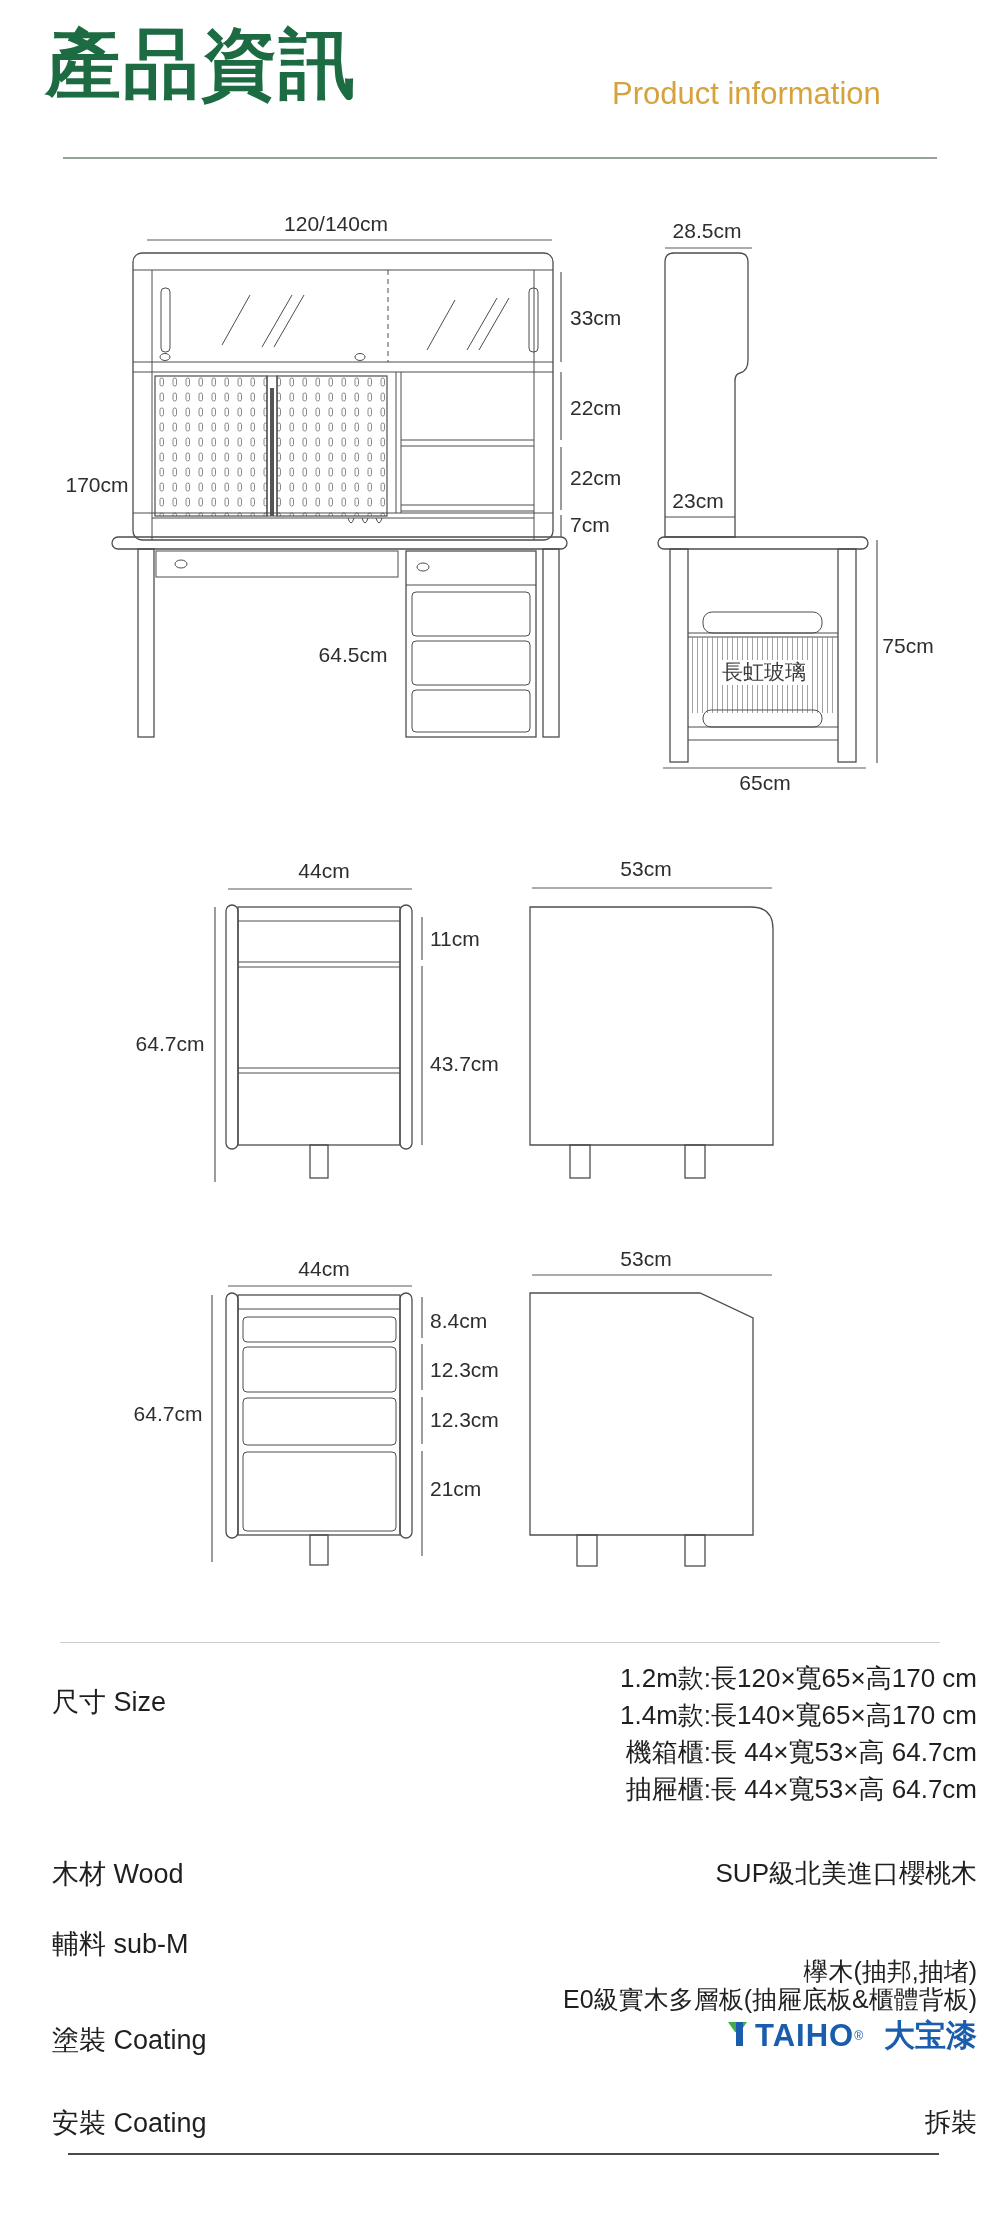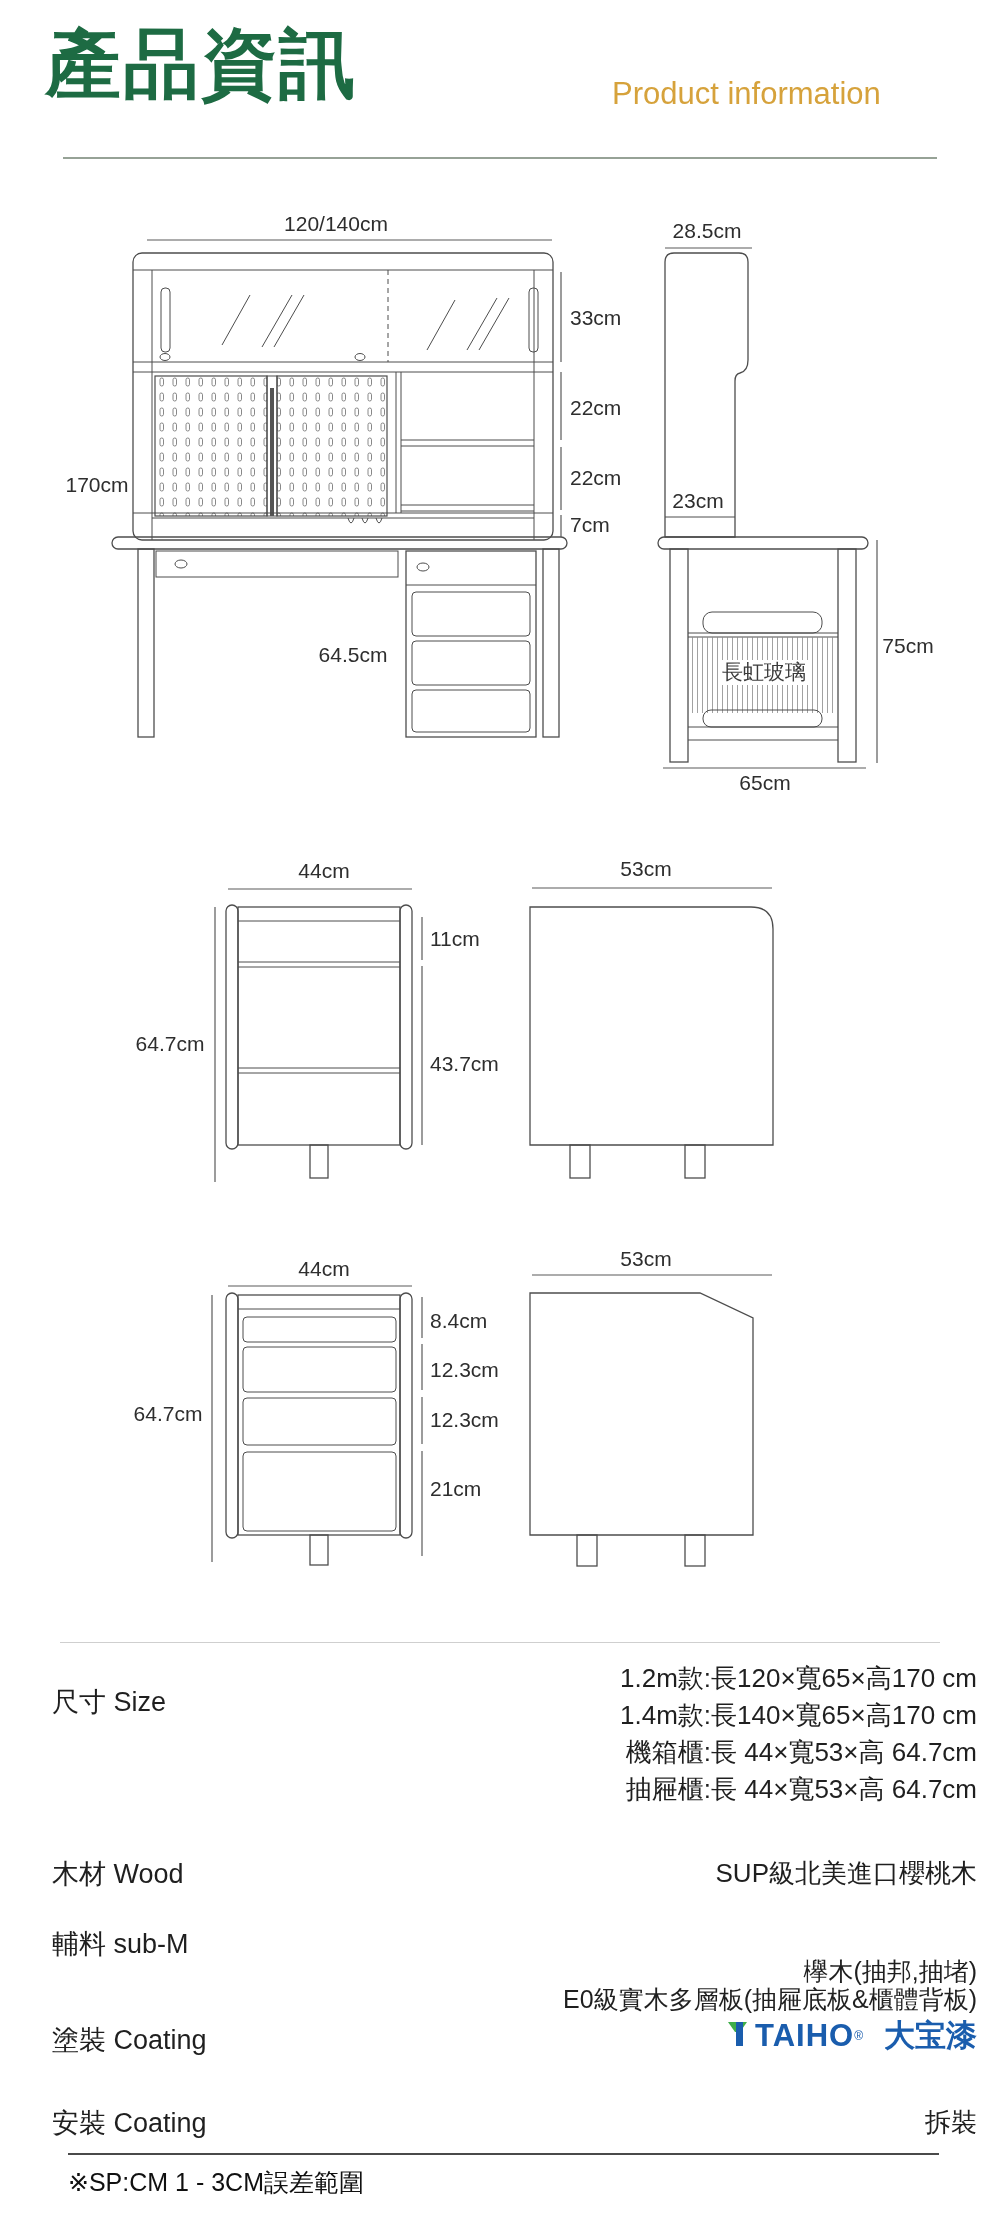--- a/index.html
+++ b/index.html
@@ -255,15 +255,14 @@
     </span>
     <span class="taiho-name">TAIHO</span>
     <span class="taiho-reg">®</span>
     <span class="taiho-cn">大宝漆</span>
   </div>
 
   <div class="spec-label" style="top:2105px">安裝 Coating</div>
   <div class="spec-value" style="top:2105px">拆裝</div>
 
   <div class="spec-rule-bottom"></div>
-  <div class="footnote">※SP:CM 1 - 3CM誤差範圍</div>
 
 </div>
 
 </body></html>

